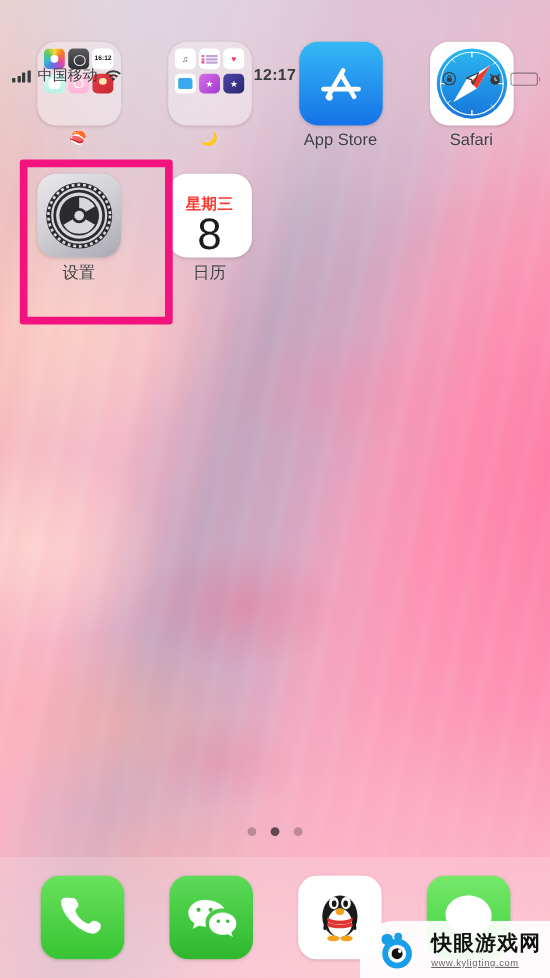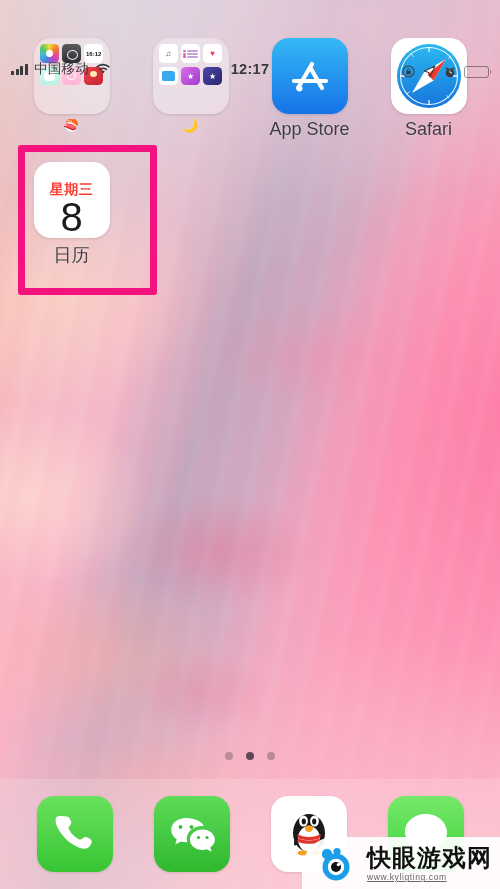--- a/index.html
+++ b/index.html
@@ -96,21 +96,21 @@
     display:grid; grid-template-columns:repeat(4,1fr);
     row-gap:22px; padding:0 12px; z-index:20;
   }
   .cell { display:flex; flex-direction:column; align-items:center; }
   .icon-wrap { width:76px; height:76px; position:relative; }
   .icon {
     width:76px; height:76px; border-radius:17px; overflow:hidden;
     position:relative; box-shadow:0 1px 3px rgba(0,0,0,.13);
   }
   .label {
-    margin-top:5px; font-size:18px; color:#3e3e42;
+    margin-top:5px; font-size:15px; color:#3e3e42;
     text-align:center; max-width:84px; overflow:hidden;
     white-space:nowrap; text-shadow:0 0 2px rgba(255,255,255,.35);
   }
   .label.emoji { font-size:13px; line-height:14px; }
 
   
   .folder {
     background:rgba(255,255,255,0.34);
     backdrop-filter:blur(8px);
     display:grid; grid-template-columns:repeat(3,1fr); grid-template-rows:repeat(3,1fr);
@@ -189,21 +189,21 @@
 
   
   #watermark {
     position:absolute; right:0; bottom:0; z-index:60;
     display:flex; align-items:center; gap:7px;
     padding:9px 8px 7px 16px;
     background:rgba(255,255,255,.93);
     border-radius:32px 0 0 0;
   }
   .wm-text { display:flex; flex-direction:column; line-height:1; }
-  .wm-name { font-size:24px; font-weight:700; color:#111; letter-spacing:1px; }
+  .wm-name { font-size:19px; font-weight:700; color:#111; letter-spacing:1px; }
   .wm-url { font-size:8.5px; color:#666; letter-spacing:.6px; margin-top:3px;text-decoration:underline; }
 </style>
 </head>
 <body>
 
 <div id="screen">
 
   <div class="wp wp-base"></div>
   <div class="wp wp-pinkright"></div>
   <div class="wp wp-blueband"></div>
@@ -323,20 +323,45 @@
               <path d="M17 12.5l2.6 3.4M52.4 54.1l2.6 3.4M12.5 53l3.4-2.6M54.1 17.6l3.4-2.6"></path>
             </g>
             <path d="M52 18 30.5 30.5 18 52 39.5 39.5z" fill="#fff"></path>
             <path d="M52 18 33.5 33.5 39.5 39.5z" fill="#f0392b"></path>
           </svg>
         </div>
       </div>
       <div class="label">Safari</div>
     </div>
 
+    <div class="cell">
+      <div class="icon-wrap">
+        <div class="icon settings">
+          <svg width="66" height="66" viewBox="0 0 66 66">
+            <g fill="#2b2b2e">
+              <circle cx="33" cy="33" r="30"></circle>
+            </g>
+            <g stroke="#dcdce0" stroke-width="2.4">
+              <circle cx="33" cy="33" r="28" fill="none" stroke-dasharray="2.6 2.6"></circle>
+            </g>
+            <circle cx="33" cy="33" r="24.5" fill="#2b2b2e" stroke="#d8d8dc" stroke-width="2"></circle>
+            <circle cx="33" cy="33" r="21" fill="#d8d8dc"></circle>
+            <circle cx="33" cy="33" r="18" fill="#2b2b2e"></circle>
+            <g fill="#d8d8dc">
+              <path d="M33 16.5a16.5 16.5 0 0 1 14.3 8.25L33 33z"></path>
+              <path d="M47.3 41.25A16.5 16.5 0 0 1 18.7 41.25L33 33z"></path>
+              <path d="M18.7 24.75A16.5 16.5 0 0 1 33 16.5L33 33z" opacity="0"></path>
+            </g>
+            <circle cx="33" cy="33" r="7" fill="#2b2b2e"></circle>
+            <circle cx="33" cy="33" r="4.4" fill="#d8d8dc"></circle>
+          </svg>
+        </div>
+      </div>
+      <div class="label">设置</div>
+    </div>
 
     <div class="cell">
       <div class="icon-wrap">
         <div class="icon calendar">
           <div class="cal-dow">星期三</div>
           <div class="cal-day">8</div>
         </div>
       </div>
       <div class="label">日历</div>
     </div>

